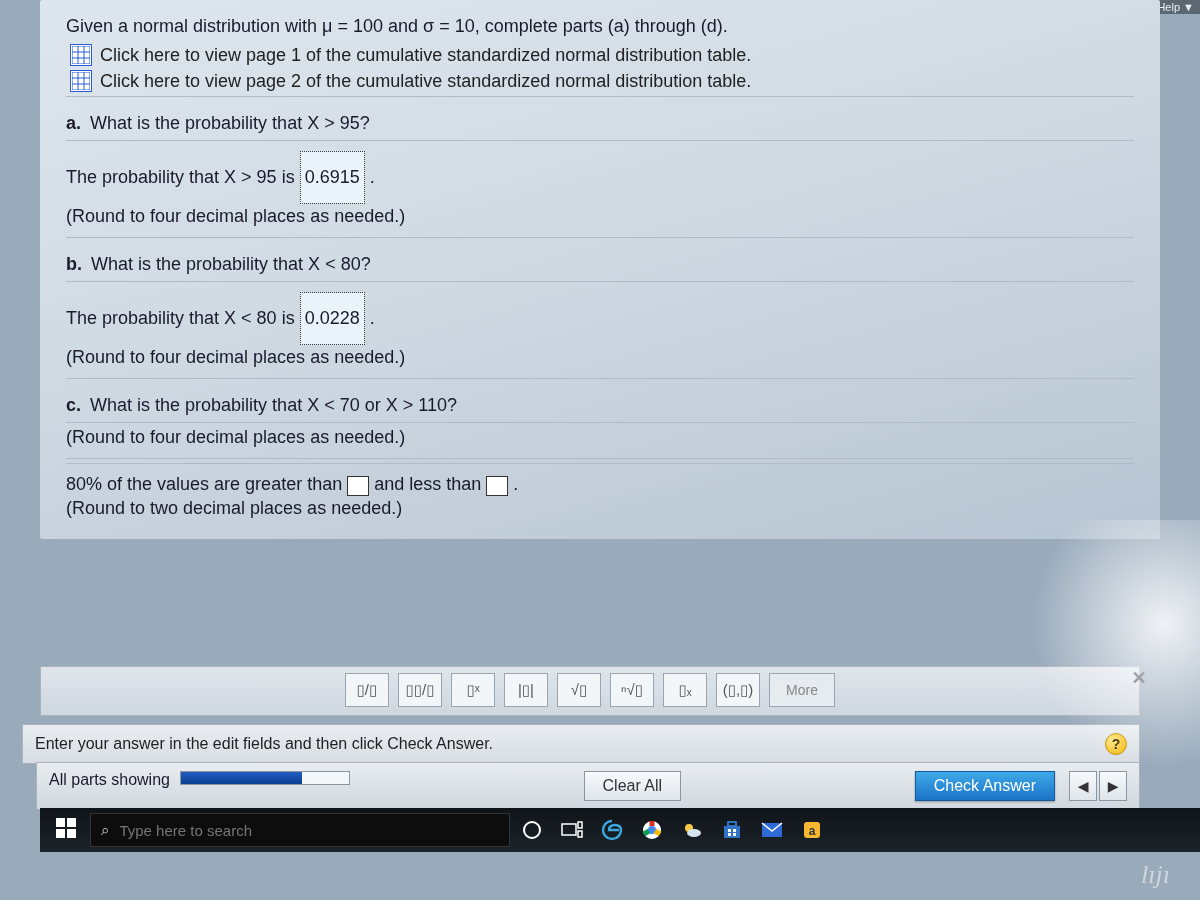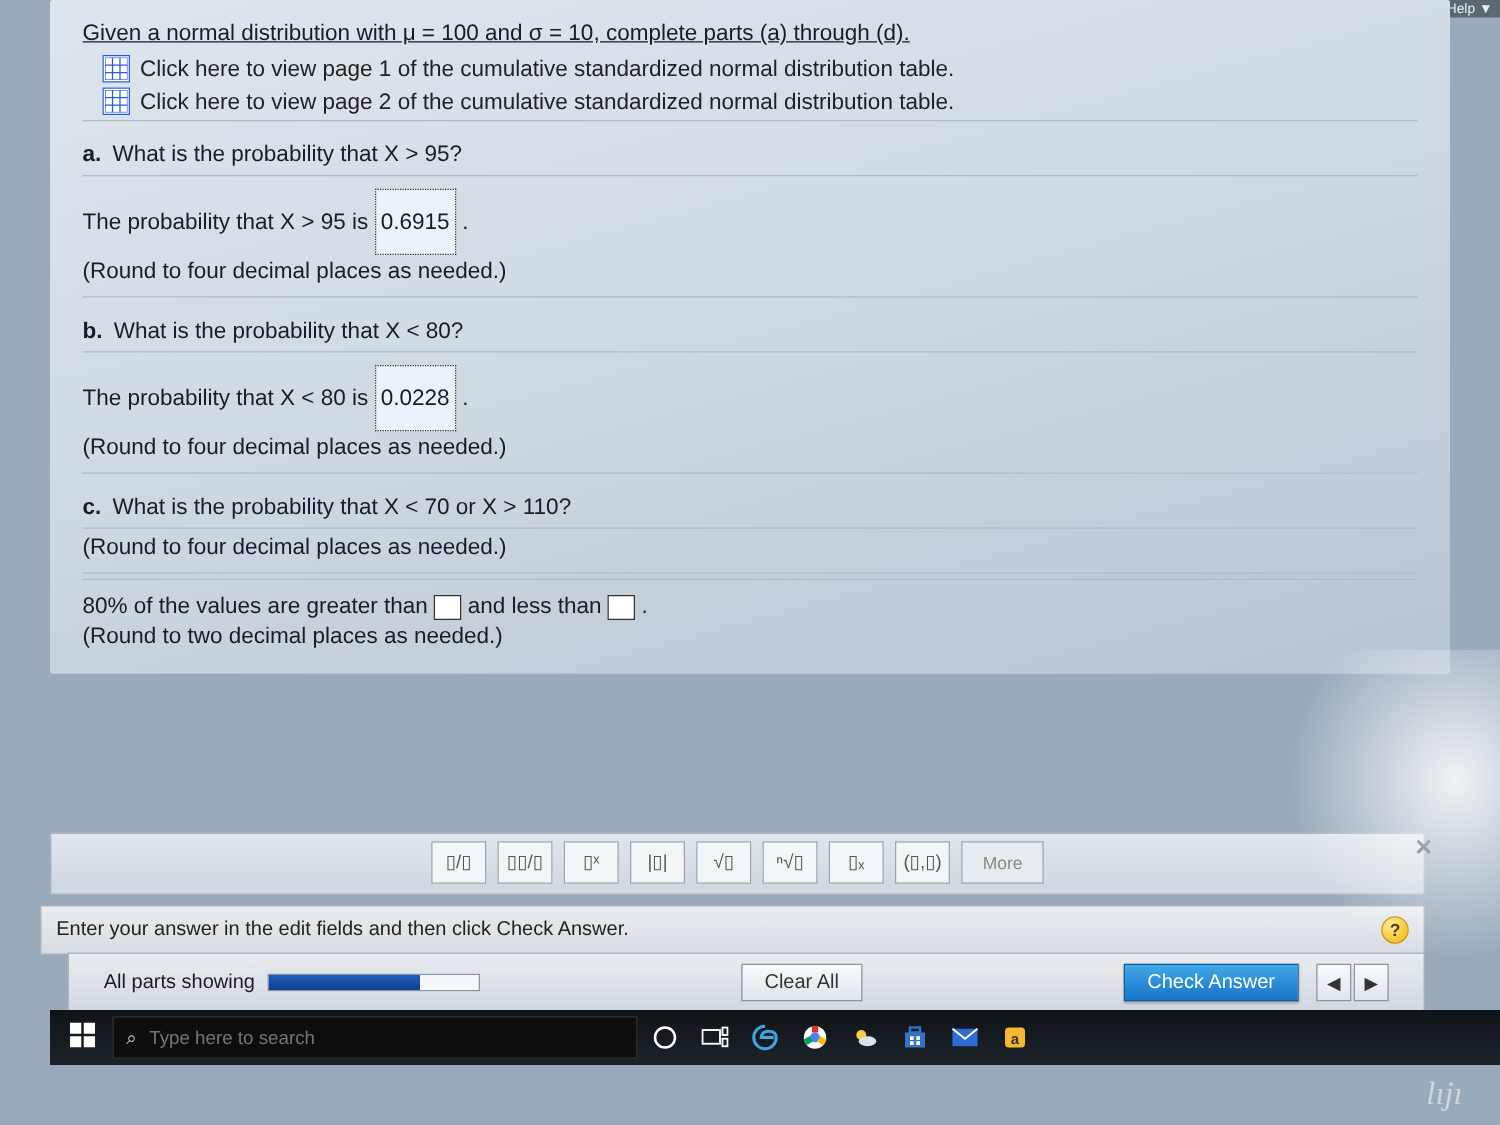--- a/index.html
+++ b/index.html
@@ -15,22 +15,22 @@
   }
   .page {
     position: absolute;
     top: 0;
     left: 40px;
     right: 40px;
     background: linear-gradient(165deg, #dee6ed 0%, #d0dae3 45%, #c5d0db 70%, #b8c5d2 100%);
     padding: 10px 26px 10px 26px;
     border-radius: 2px;
   }
-  .prompt { margin: 4px 0 6px 0; line-height: 1.35; text-decoration: underline; }
-  .linkrow { display: flex; align-items: center; gap: 8px; margin: 4px 16px; color: #222; }
+  .prompt { margin: 4px 0 6px 0; line-height: 1.35; }
+  .linkrow { display: flex; align-items: center; gap: 8px; margin: 4px 4px; color: #222; }
   .table-icon {
     width: 22px; height: 22px;
     display: inline-flex; align-items: center; justify-content: center;
     border: 1px solid #2a5bd7;
     background: #fff;
   }
   .table-icon svg { width: 18px; height: 18px; }
   .part-label { font-weight: bold; margin-right: 4px; }
   .part { margin: 16px 0 6px 0; }
   .answer-line { margin: 10px 0 2px 0; }
@@ -75,21 +75,21 @@
   }
   .pal-btn.more {
     width: 66px;
     background: #e6ebf0;
     color: #888;
     font-size: 14px;
     text-align: center;
   }
   .instruction-bar {
     position: absolute;
-    left: 32px; right: 60px; top: 724px;
+    left: 22px; right: 60px; top: 724px;
     background: linear-gradient(#e9edf1, #d7dde3);
     border: 1px solid #a9b3bd;
     padding: 8px 12px;
     display: flex;
     align-items: center;
     justify-content: space-between;
     font-size: 16px;
     color: #222;
   }
   .help-circle {
@@ -99,26 +99,26 @@
     border: 1px solid #c28f00;
     color: #3a2a00;
     font-weight: bold;
     font-size: 14px;
     line-height: 20px;
     text-align: center;
     cursor: pointer;
   }
   .control-bar {
     position: absolute;
-    left: 54px; right: 60px; top: 762px;
+    left: 36px; right: 60px; top: 762px;
     background: linear-gradient(#e9edf1, #d0d7de);
     border: 1px solid #a9b3bd;
-    padding: 8px 28px;
+    padding: 8px 12px;
     display: flex;
-    align-items: center;
+    align-items: flex-start;
     font-size: 16px;
   }
   .progress-track {
     width: 170px; height: 14px;
     background: #f4f7fa;
     border: 1px solid #8a96a2;
     margin-left: 10px;
     position: relative;
   }
   .progress-fill {

